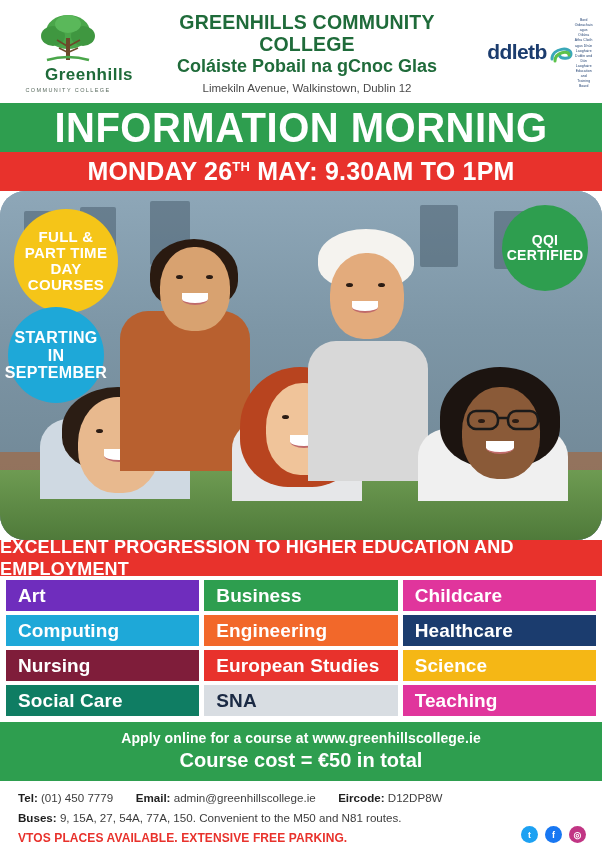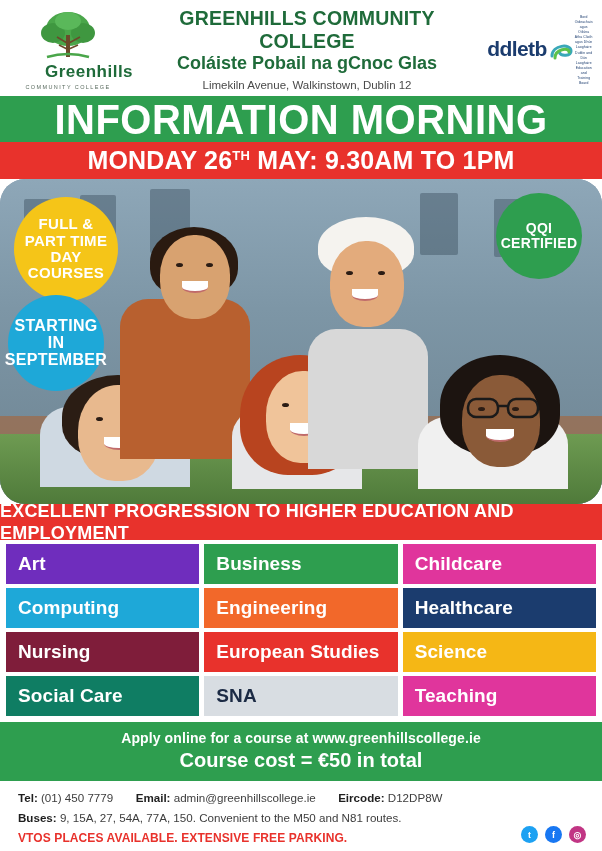--- a/index.html
+++ b/index.html
@@ -207,21 +207,21 @@
     letter-spacing: .3px;
   }
   .badge-blue {
     left: 8px; top: 116px;
     width: 96px; height: 96px;
     background: #1ea8d8;
     font-size: 16px;
     letter-spacing: .3px;
   }
   .badge-green {
-    right: 20px; top: 14px;
+    right: 14px; top: 14px;
     width: 86px; height: 86px;
     background: #2e9e4f;
     font-size: 14px;
     letter-spacing: .3px;
   }
 
   
   .prog-bar {
     background: #e8322c;
     height: 36px;
@@ -242,21 +242,21 @@
     background: #ffffff;
     padding: 4px 6px 2px 6px;
   }
   .course-row {
     display: flex;
     gap: 5px;
     margin-bottom: 4px;
   }
   .course {
     flex: 1;
-    height: 40px;
+    height: 31px;
     display: flex;
     align-items: center;
     padding-left: 12px;
     color: #ffffff;
     font-size: 19px;
     font-weight: bold;
     letter-spacing: .1px;
   }
   .course.dark { color: #1b2a44; }
 

